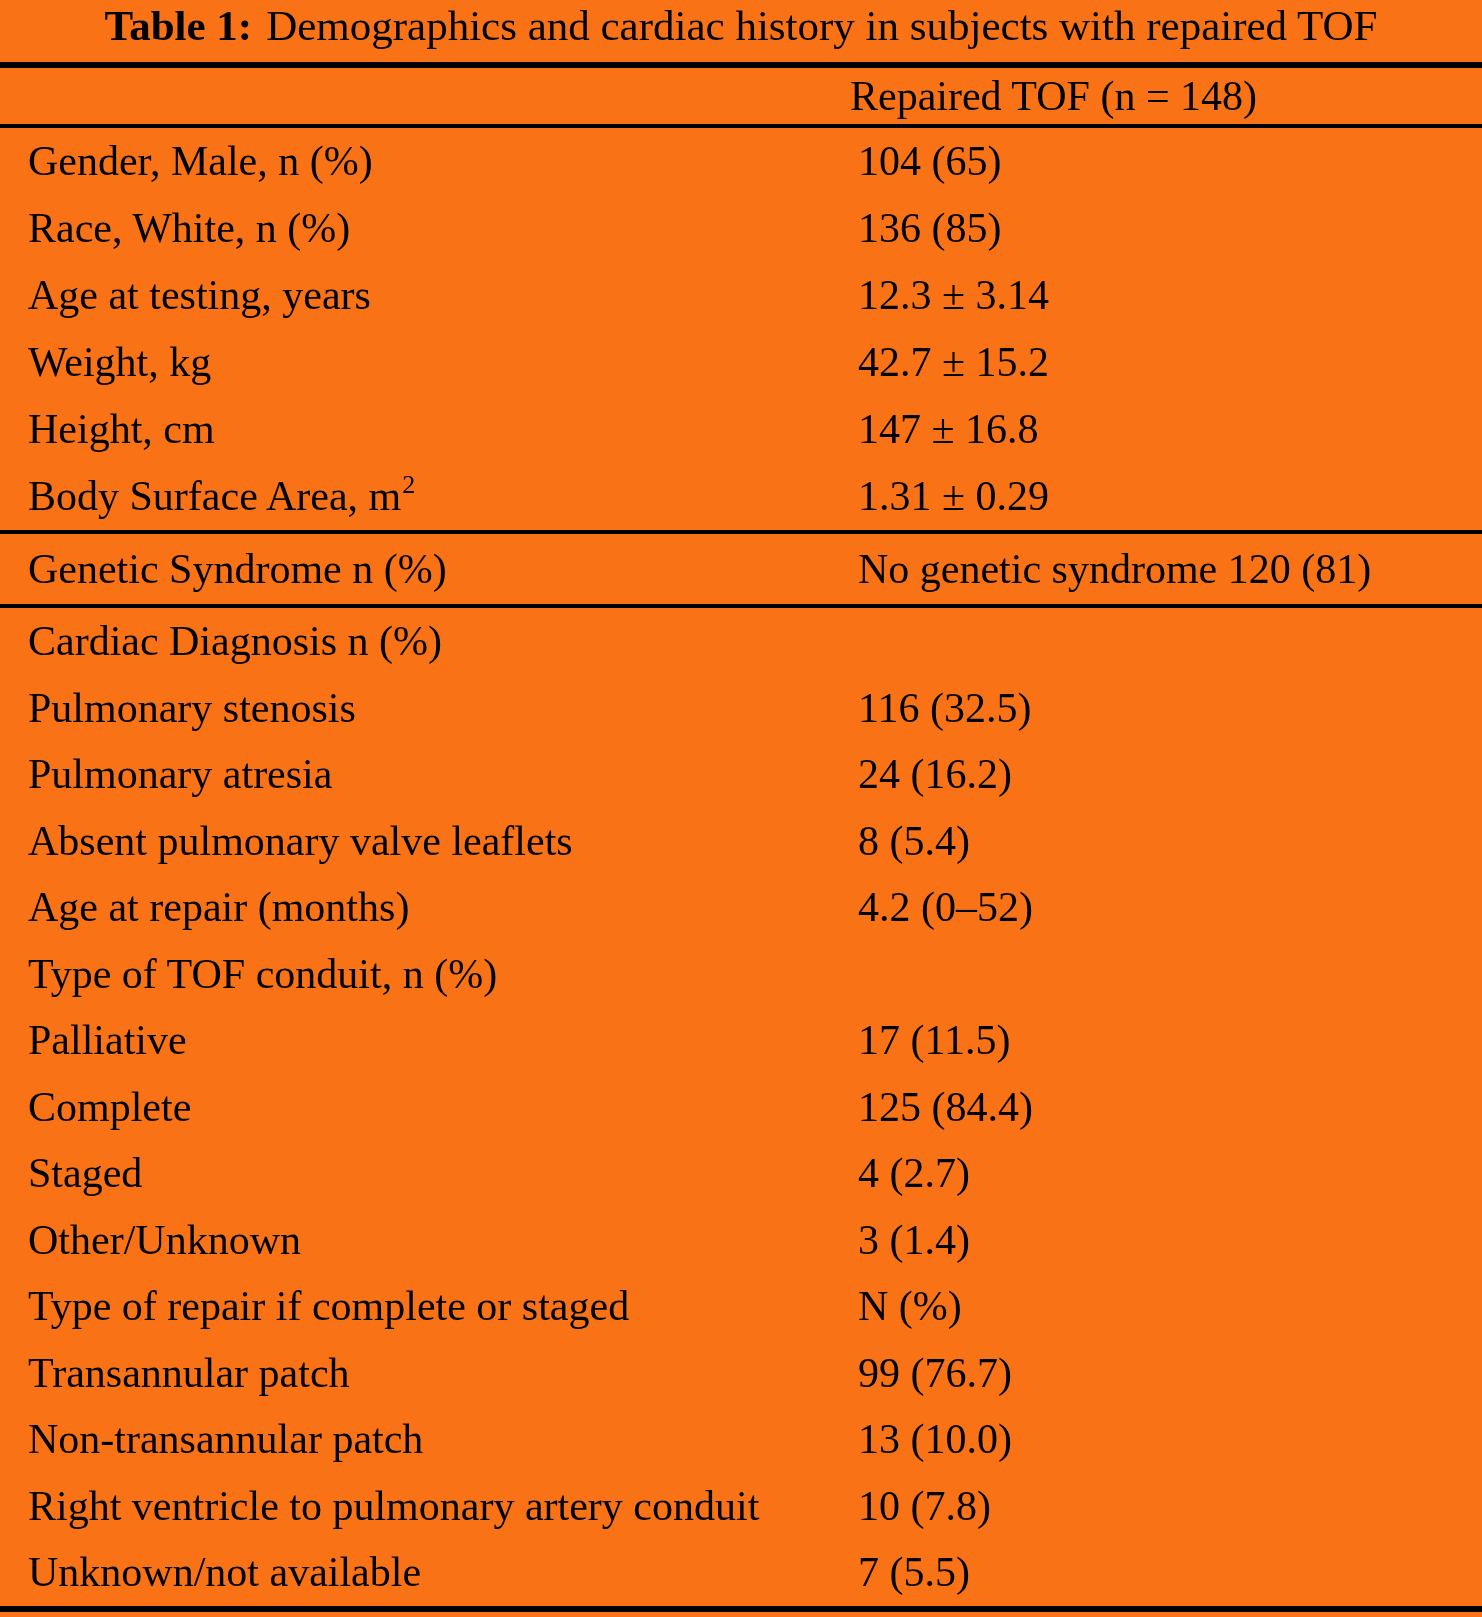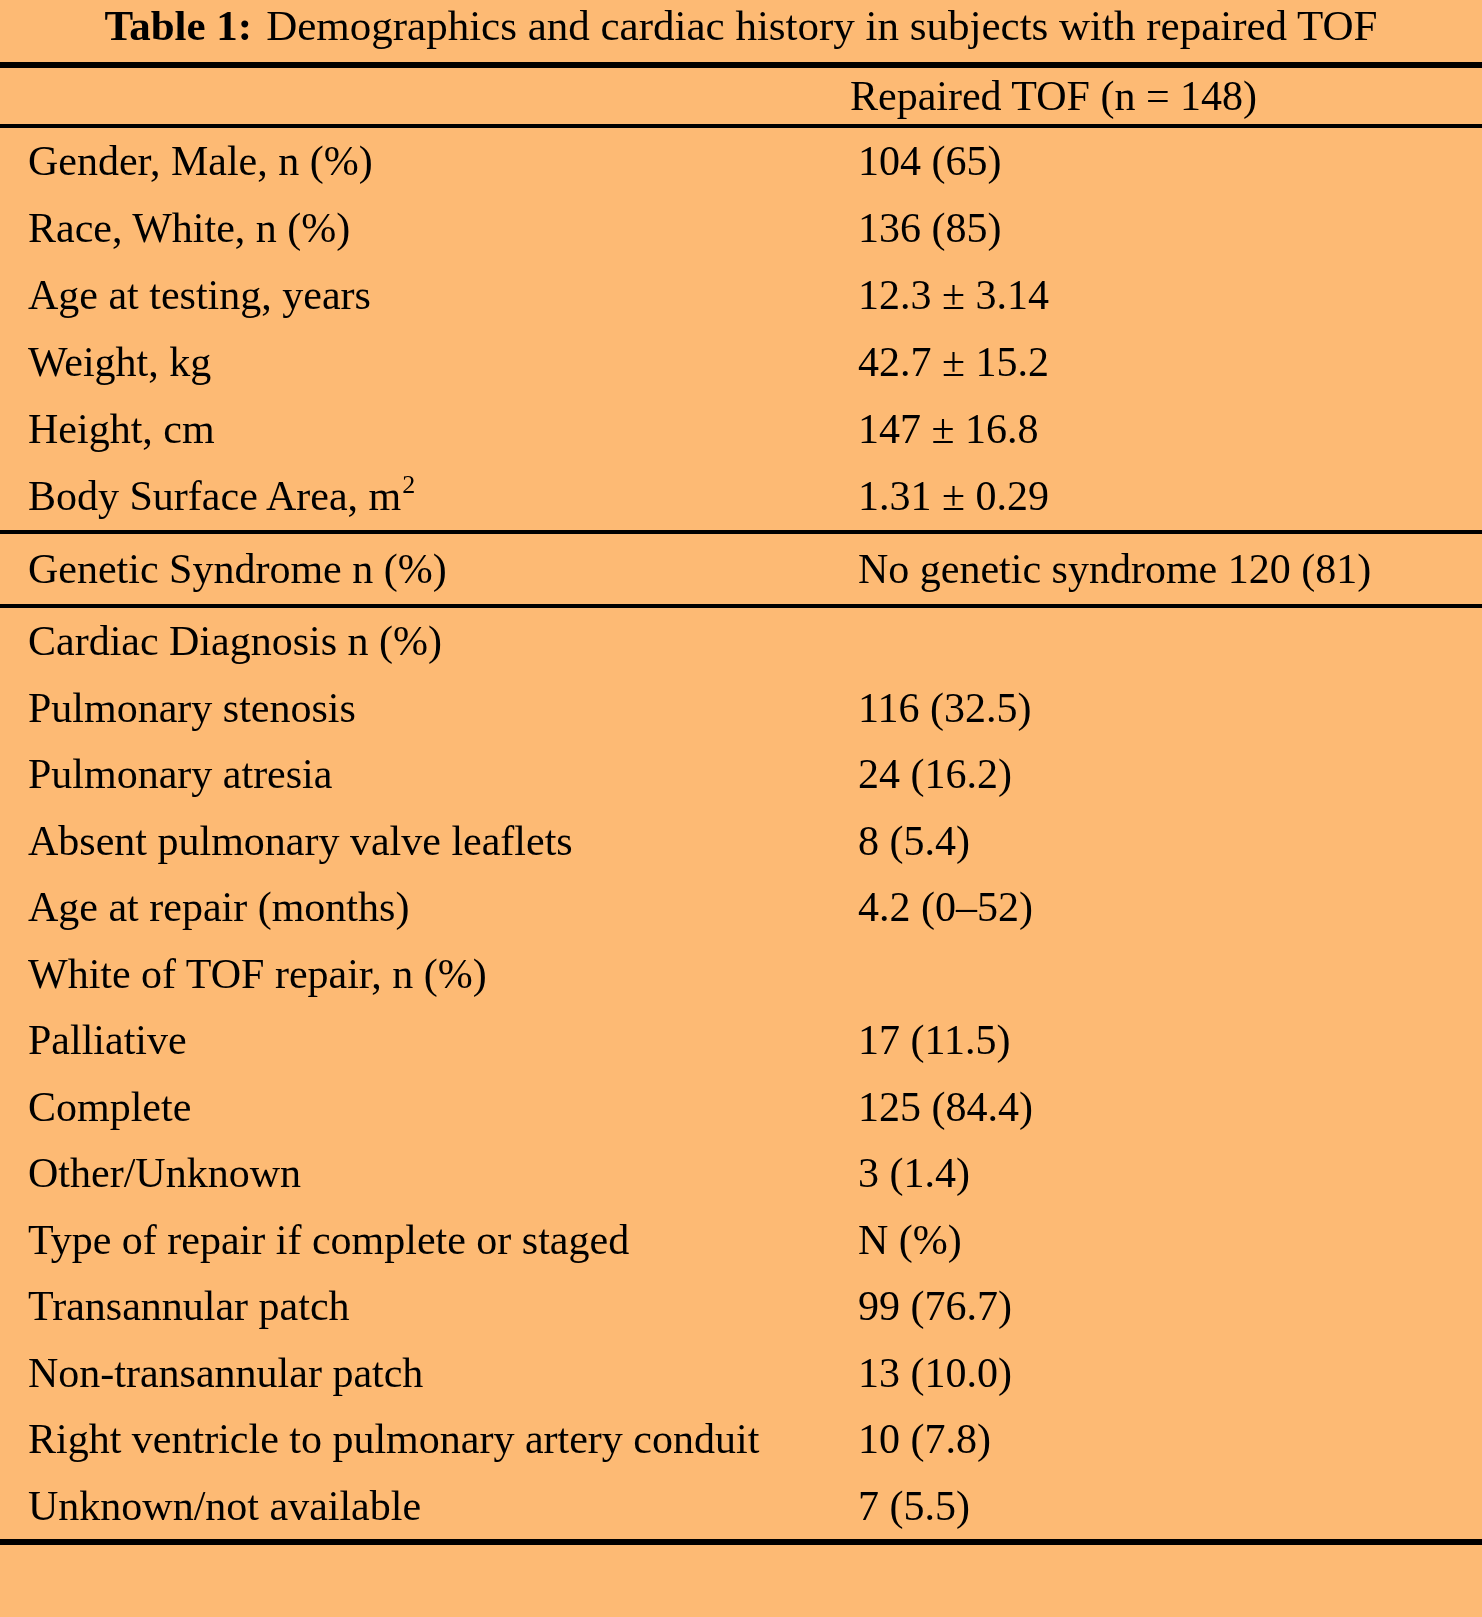--- a/index.html
+++ b/index.html
@@ -4,21 +4,21 @@
 <style>
   html, body {
     margin: 0;
     padding: 0;
     background: #ffffff;
   }
   #page {
     position: relative;
     width: 1482px;
     height: 1617px;
-    background: #fdba74;
+    background: #f97316;
     color: #000000;
     font-family: "Liberation Serif", "DejaVu Serif", serif;
     overflow: hidden;
     box-sizing: border-box;
   }
   .title-block {
     height: 60px;
     display: flex;
     justify-content: center;
     align-items: flex-start;
@@ -133,30 +133,34 @@
   </div>
   <div class="row s3">
     <div class="cell label">Absent pulmonary valve leaflets</div>
     <div class="cell value">8 (5.4)</div>
   </div>
   <div class="row s3">
     <div class="cell label">Age at repair (months)</div>
     <div class="cell value">4.2 (0–52)</div>
   </div>
   <div class="row s3">
-    <div class="cell label">White of TOF repair, n (%)</div>
+    <div class="cell label">Type of TOF conduit, n (%)</div>
     <div class="cell value"></div>
   </div>
   <div class="row s3">
     <div class="cell label">Palliative</div>
     <div class="cell value">17 (11.5)</div>
   </div>
   <div class="row s3">
     <div class="cell label">Complete</div>
     <div class="cell value">125 (84.4)</div>
+  </div>
+  <div class="row s3">
+    <div class="cell label">Staged</div>
+    <div class="cell value">4 (2.7)</div>
   </div>
   <div class="row s3">
     <div class="cell label">Other/Unknown</div>
     <div class="cell value">3 (1.4)</div>
   </div>
   <div class="row s3">
     <div class="cell label">Type of repair if complete or staged</div>
     <div class="cell value">N (%)</div>
   </div>
   <div class="row s3">

